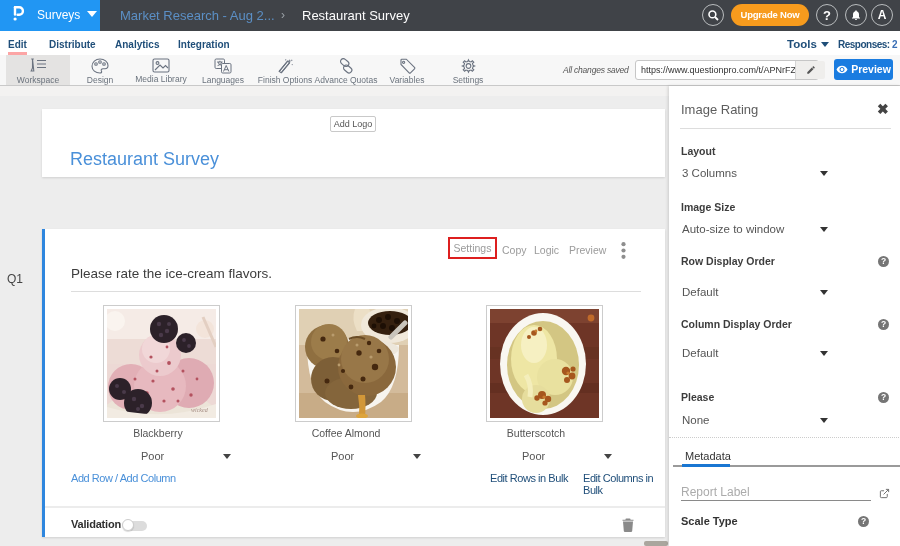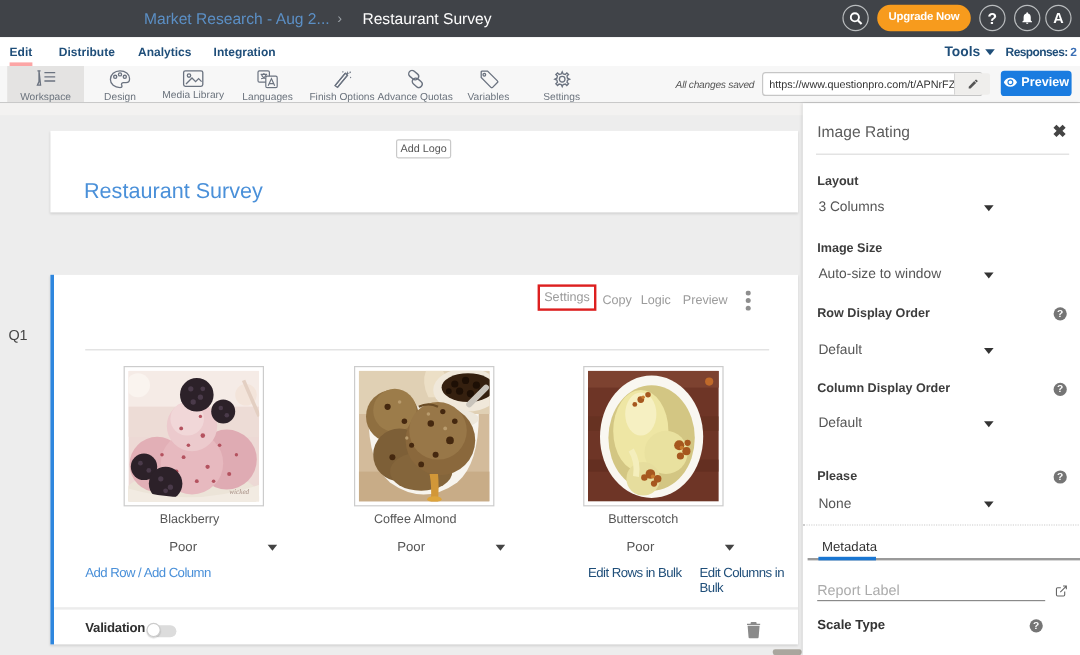--- a/index.html
+++ b/index.html
@@ -83,20 +83,28 @@
 .metablue { position:absolute; left:13px; top:378px; width:48px; height:3px; background:#1976d2; }
 .reportlabel { position:absolute; left:12px; top:399px; font-size:12px; color:#ababab; }
 .reportline { position:absolute; left:12px; top:414px; width:190px; height:1px; background:#8a8a8a; }
 .extlink { position:absolute; left:210px; top:399px; }
 .scaletype { position:absolute; left:12px; top:429px; font-size:11px; color:#333; font-weight:bold; }
 </style>
 </head>
 <body>
 
 <div class="topbar">
+  <div class="logoblock">
+    <svg class="logoP" width="12" height="15" viewBox="0 0 12 15">
+      <path d="M2 1.3 L2 8.6" stroke="#fff" stroke-width="2.4" fill="none" stroke-linecap="round"></path>
+      <circle cx="2.1" cy="13" r="1.6" fill="#fff"></circle>
+      <path d="M2 1.3 L6.2 1.3 A3.7 3.7 0 0 1 6.2 8.7 L4.6 8.7" stroke="#fff" stroke-width="2.4" fill="none" stroke-linecap="round"></path>
+    </svg>
+    <div class="surveys">Surveys<span class="car"></span></div>
+  </div>
   <div class="crumb1">Market Research - Aug 2...</div>
   <div class="crumbsep">›</div>
   <div class="crumb2">Restaurant Survey</div>
   <div class="circbtn" style="left:702px;">
     <svg width="11" height="11" viewBox="0 0 11 11" style="margin-top:5px;">
         <circle cx="4.4" cy="4.4" r="3.4" stroke="#fff" stroke-width="1.6" fill="none"></circle>
         <path d="M7 7 L10 10" stroke="#fff" stroke-width="1.8"></path>
       </svg>
   </div>
   <div class="upgrade">Upgrade Now</div>
@@ -217,20 +225,21 @@
     <div class="qact" style="left:457px;">Copy</div>
     <div class="qact" style="left:489px;">Logic</div>
     <div class="qact" style="left:524px;">Preview</div>
     <div class="qdots"><svg width="5" height="17" viewBox="0 0 5 17">
           <g fill="#8e8e8e">
             <circle cx="2.5" cy="2.2" r="2.1"></circle>
             <circle cx="2.5" cy="8.5" r="2.1"></circle>
             <circle cx="2.5" cy="14.8" r="2.1"></circle>
           </g>
         </svg></div>
+    <div class="qtext">Please rate the ice-cream flavors.</div>
     <div class="qunderline"></div>
 
     <div class="imgbox" style="left:58px;">
       <svg width="109" height="109" viewBox="0 0 109 109">
         <rect width="109" height="109" fill="#edd9d5"></rect>
         <rect width="109" height="30" fill="#f5ebe6"></rect>
         <rect y="30" width="109" height="25" fill="#eddcd6"></rect>
         <circle cx="8" cy="12" r="10" fill="#faf4ef"></circle>
         <circle cx="98" cy="20" r="9" fill="#f3e4da"></circle>
         <path d="M96 8 L109 38" stroke="#e3cfc2" stroke-width="3"></path>

